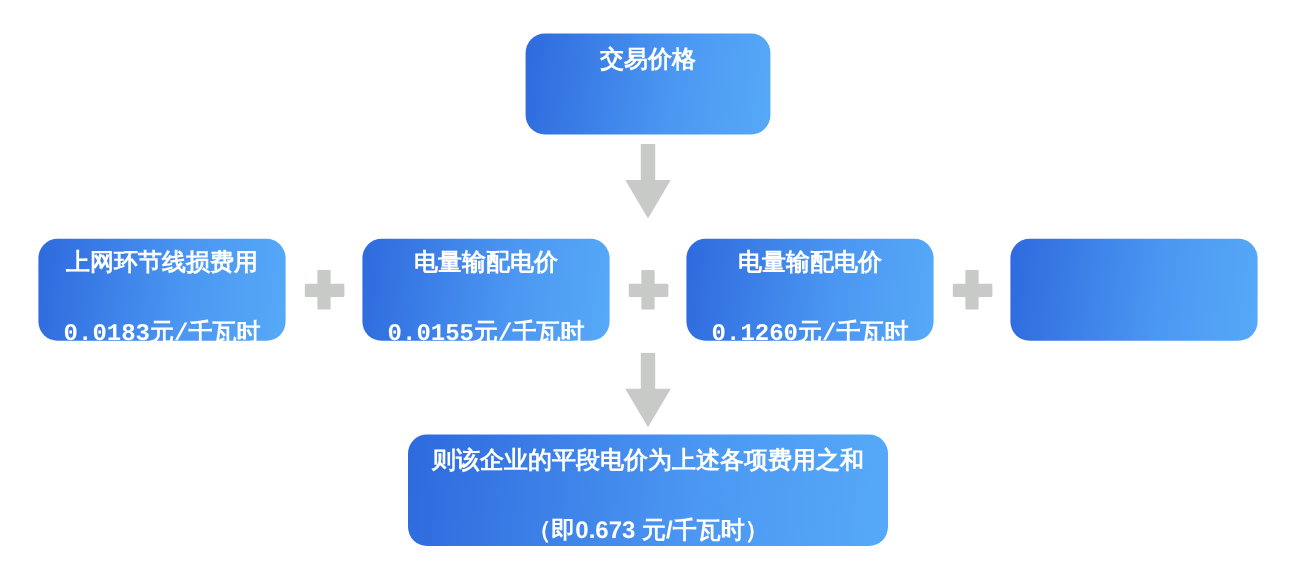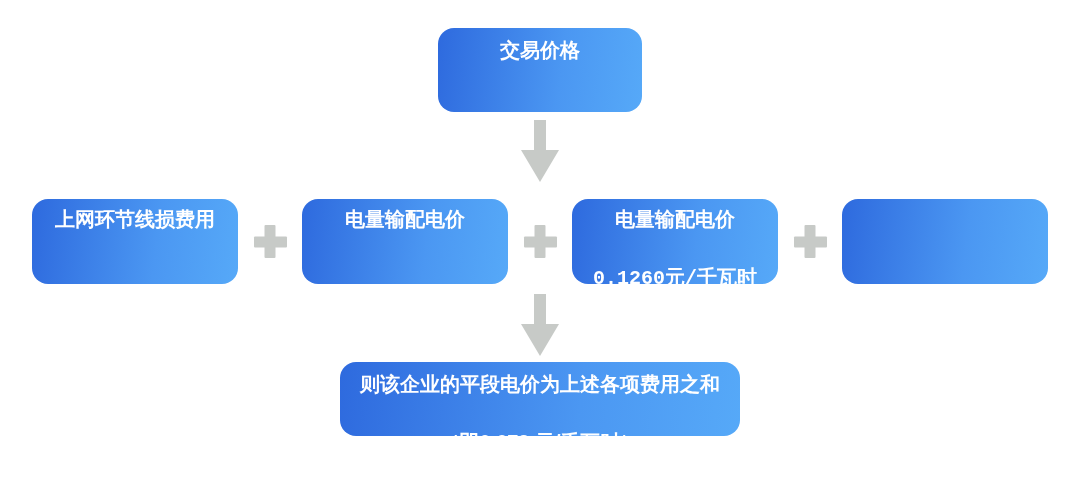--- a/index.html
+++ b/index.html
@@ -98,21 +98,21 @@
     width: 11px;
     background: #c7cac7;
     border-radius: 1px;
   }
   .result-box {
     position: absolute;
     top: 362px;
     left: 50%;
     transform: translateX(-50%);
     width: 400px;
-    height: 74px;
+    height: 93px;
   }
 </style>
 </head>
 <body>
 
 <div class="diagram">
 
   <div class="flow-box top-box">
     <div>交易价格</div>
   </div>
@@ -120,28 +120,30 @@
   <div class="arrow arrow-1">
     <svg viewBox="0 0 38 62" xmlns="http://www.w3.org/2000/svg" aria-hidden="true">
       <path d="M13 0 H25 V30 H38 L19 62 L0 30 H13 Z" fill="#c7cac7"></path>
     </svg>
   </div>
 
   <div class="middle-row">
 
     <div class="flow-box">
       <div>上网环节线损费用</div>
+      <div>0.0183元/千瓦时</div>
     </div>
 
     <div class="plus-wrap">
       <span class="plus"></span>
     </div>
 
     <div class="flow-box">
       <div>电量输配电价</div>
+      <div>0.0155元/千瓦时</div>
     </div>
 
     <div class="plus-wrap">
       <span class="plus"></span>
     </div>
 
     <div class="flow-box">
       <div>电量输配电价</div>
       <div>0.1260元/千瓦时</div>
     </div>

